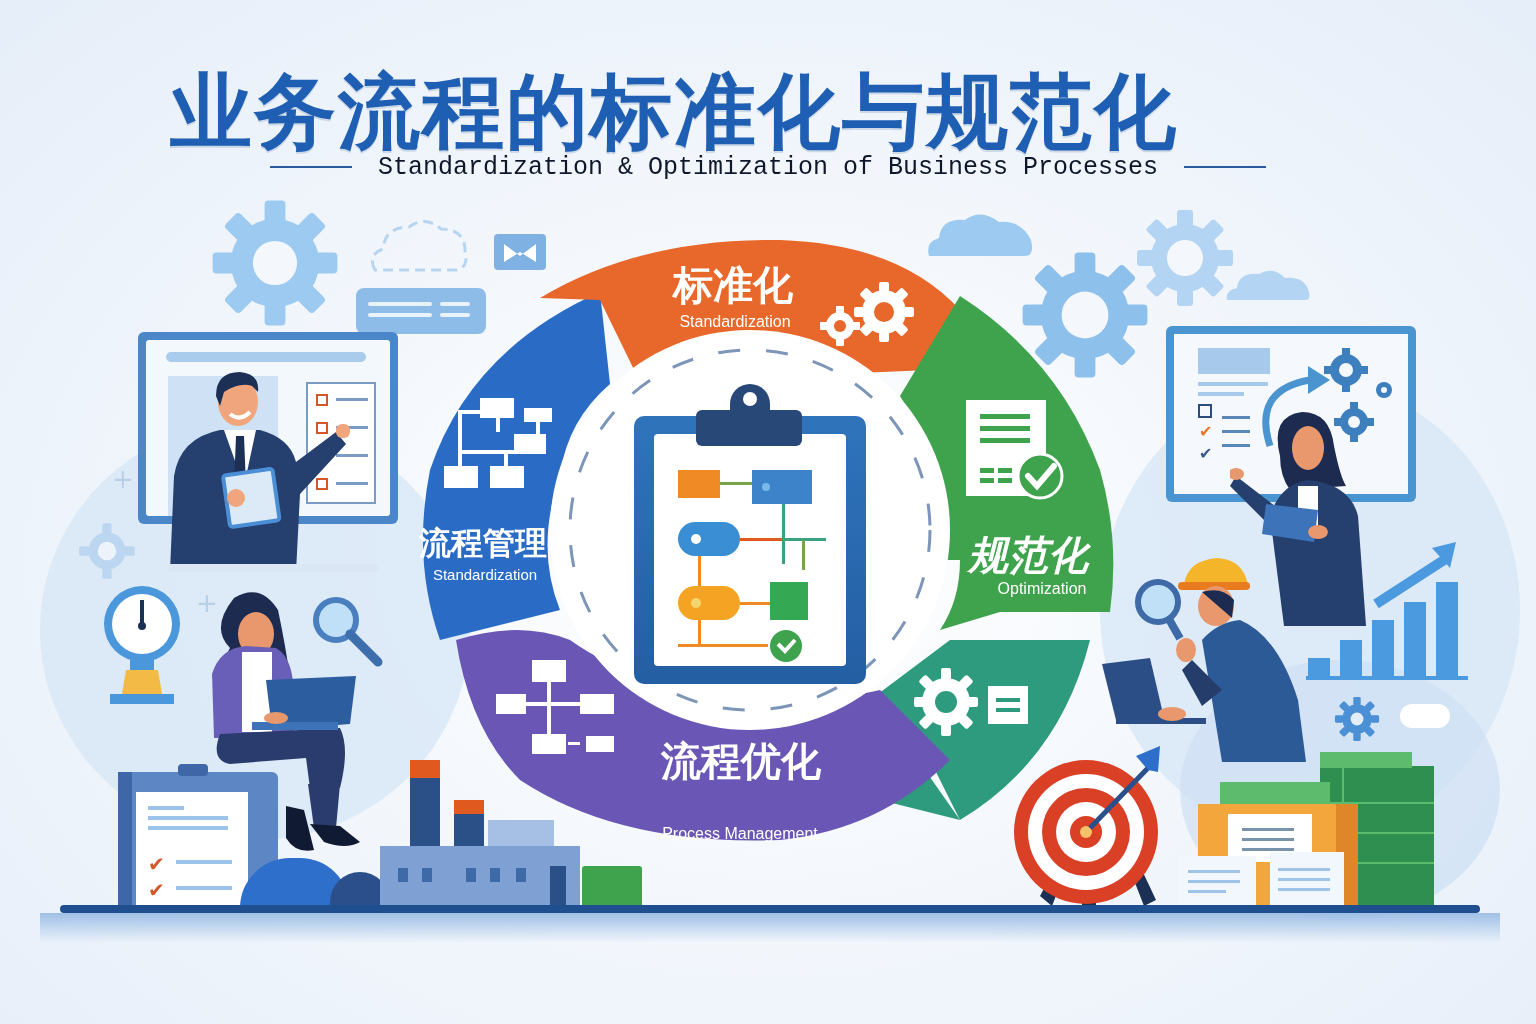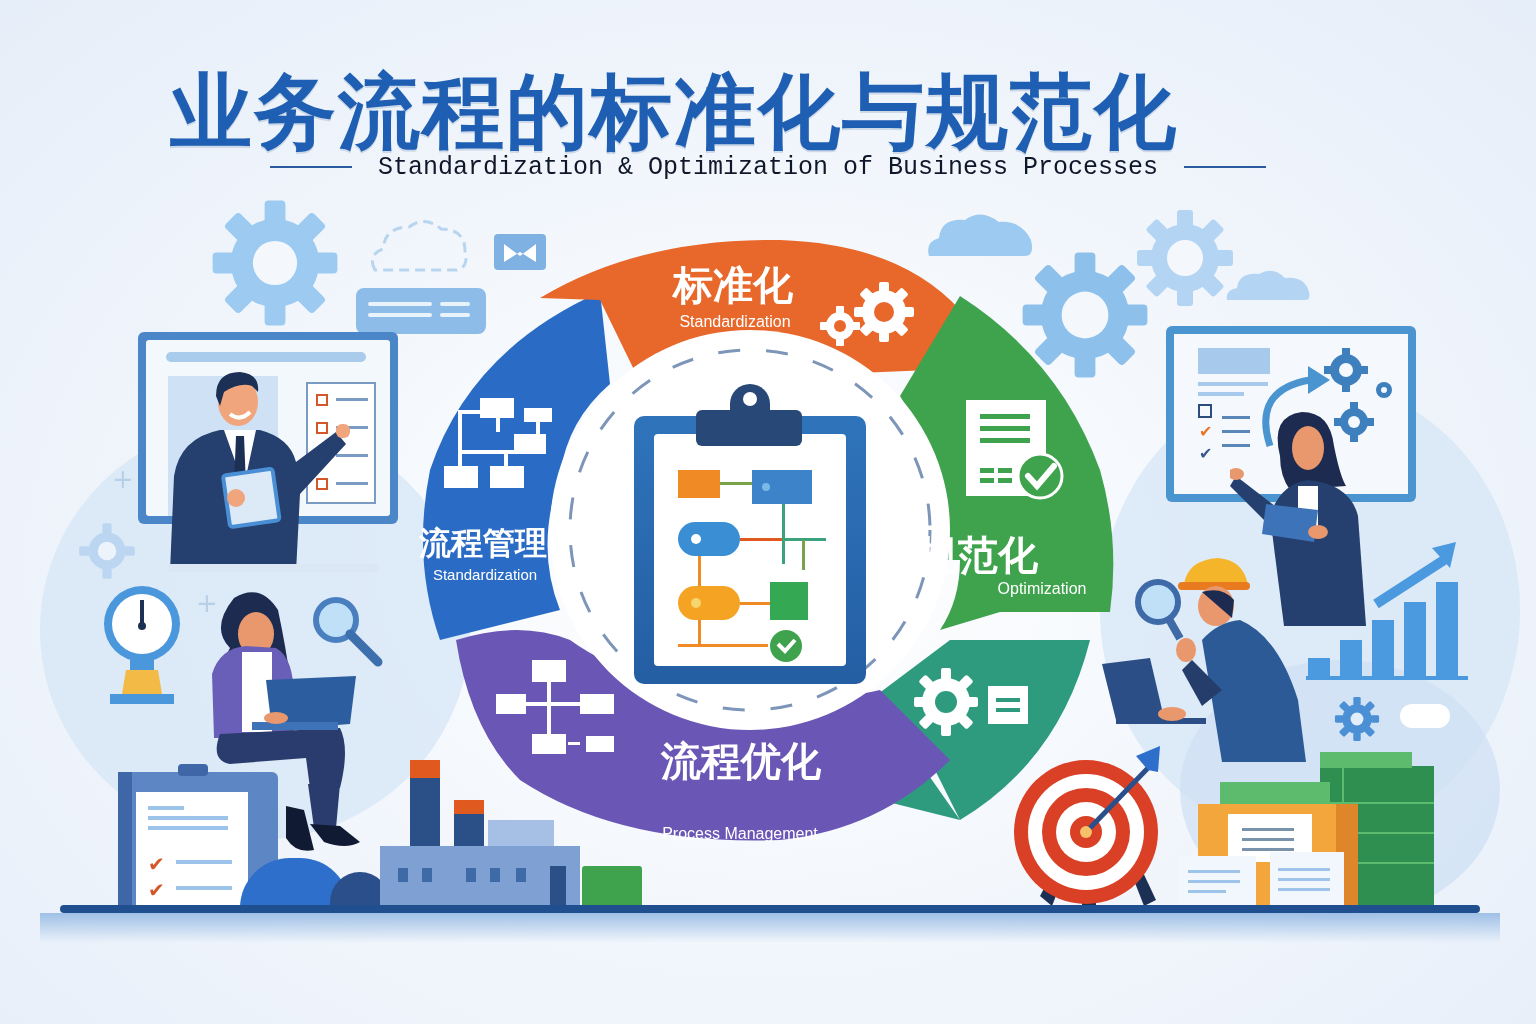--- a/index.html
+++ b/index.html
@@ -282,21 +282,21 @@
     <rect x="14" y="12" width="4" height="44"></rect>
     <rect x="14" y="12" width="22" height="4"></rect>
     <rect x="14" y="52" width="60" height="4"></rect>
     <rect x="52" y="20" width="4" height="14"></rect>
     <rect x="92" y="24" width="4" height="12"></rect>
     <rect x="14" y="52" width="4" height="16"></rect>
     <rect x="60" y="52" width="4" height="16"></rect>
   </g>
 </svg>
 
-<div class="seg-title" style="left:900px;top:528px;width:156px;">规范化</div>
+<div class="seg-title" style="left:950px;top:528px;width:156px;font-style:italic;">规范化</div>
 <div class="seg-sub" style="left:972px;top:580px;width:140px;">Optimization</div>
 <svg class="abs" style="left:966px;top:400px" width="100" height="104" viewBox="0 0 100 104">
   <rect x="0" y="0" width="80" height="96" fill="#fff"></rect>
   <rect x="14" y="14" width="50" height="5" fill="#3fa34d"></rect>
   <rect x="14" y="26" width="50" height="5" fill="#3fa34d"></rect>
   <rect x="14" y="38" width="50" height="5" fill="#3fa34d"></rect>
   <rect x="14" y="68" width="14" height="5" fill="#3fa34d"></rect>
   <rect x="32" y="68" width="14" height="5" fill="#3fa34d"></rect>
   <rect x="14" y="78" width="14" height="5" fill="#3fa34d"></rect>
   <rect x="32" y="78" width="14" height="5" fill="#3fa34d"></rect>

